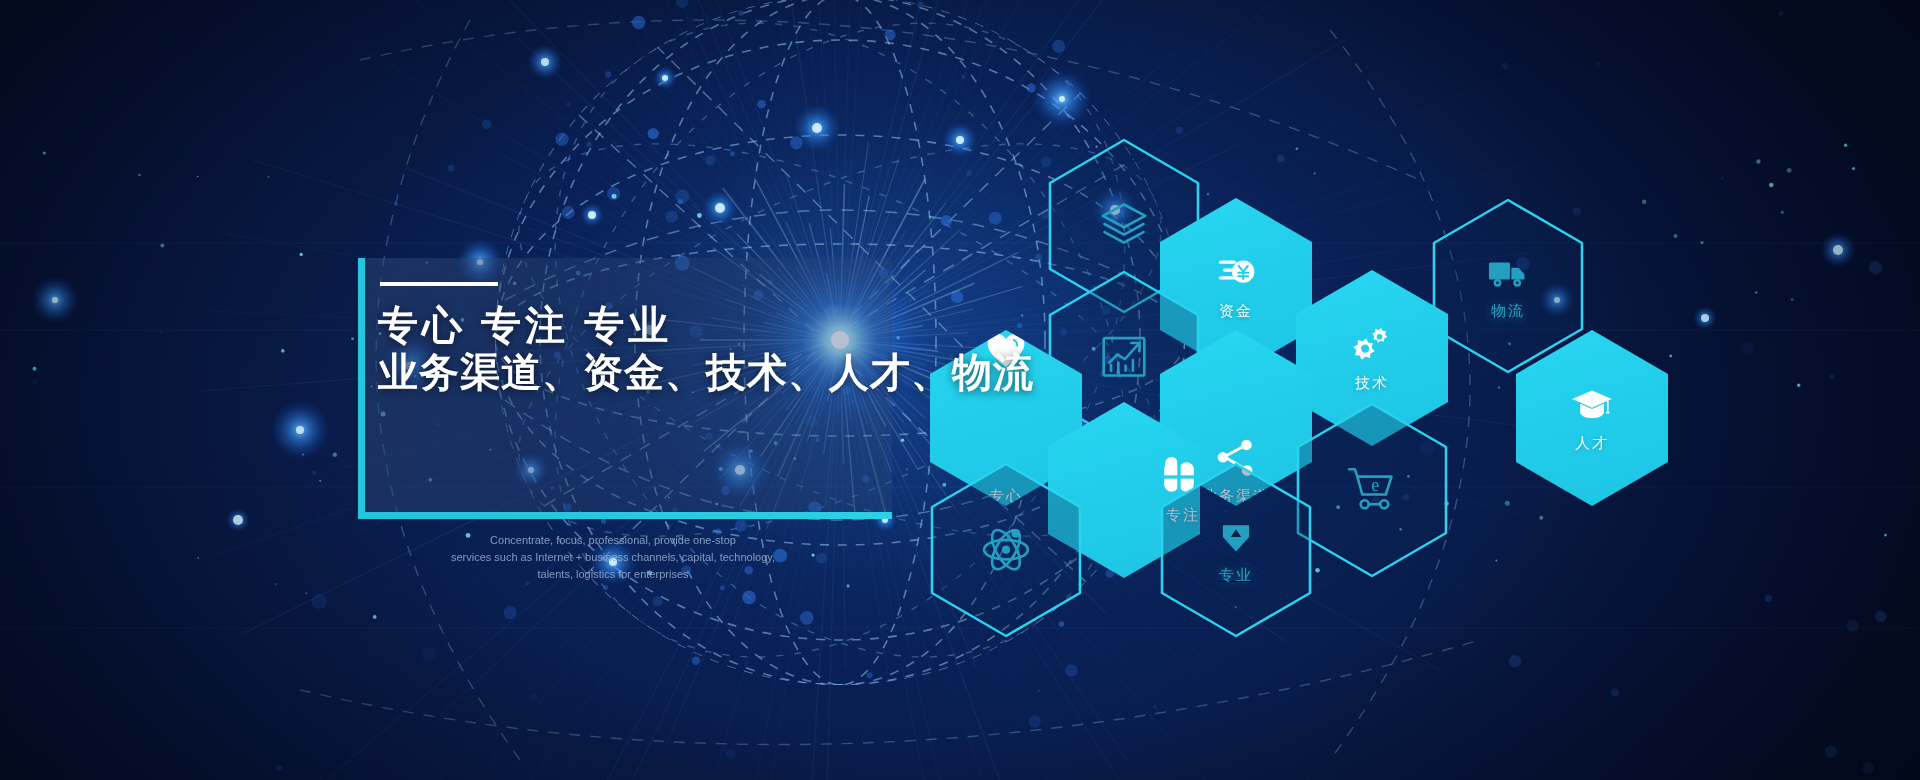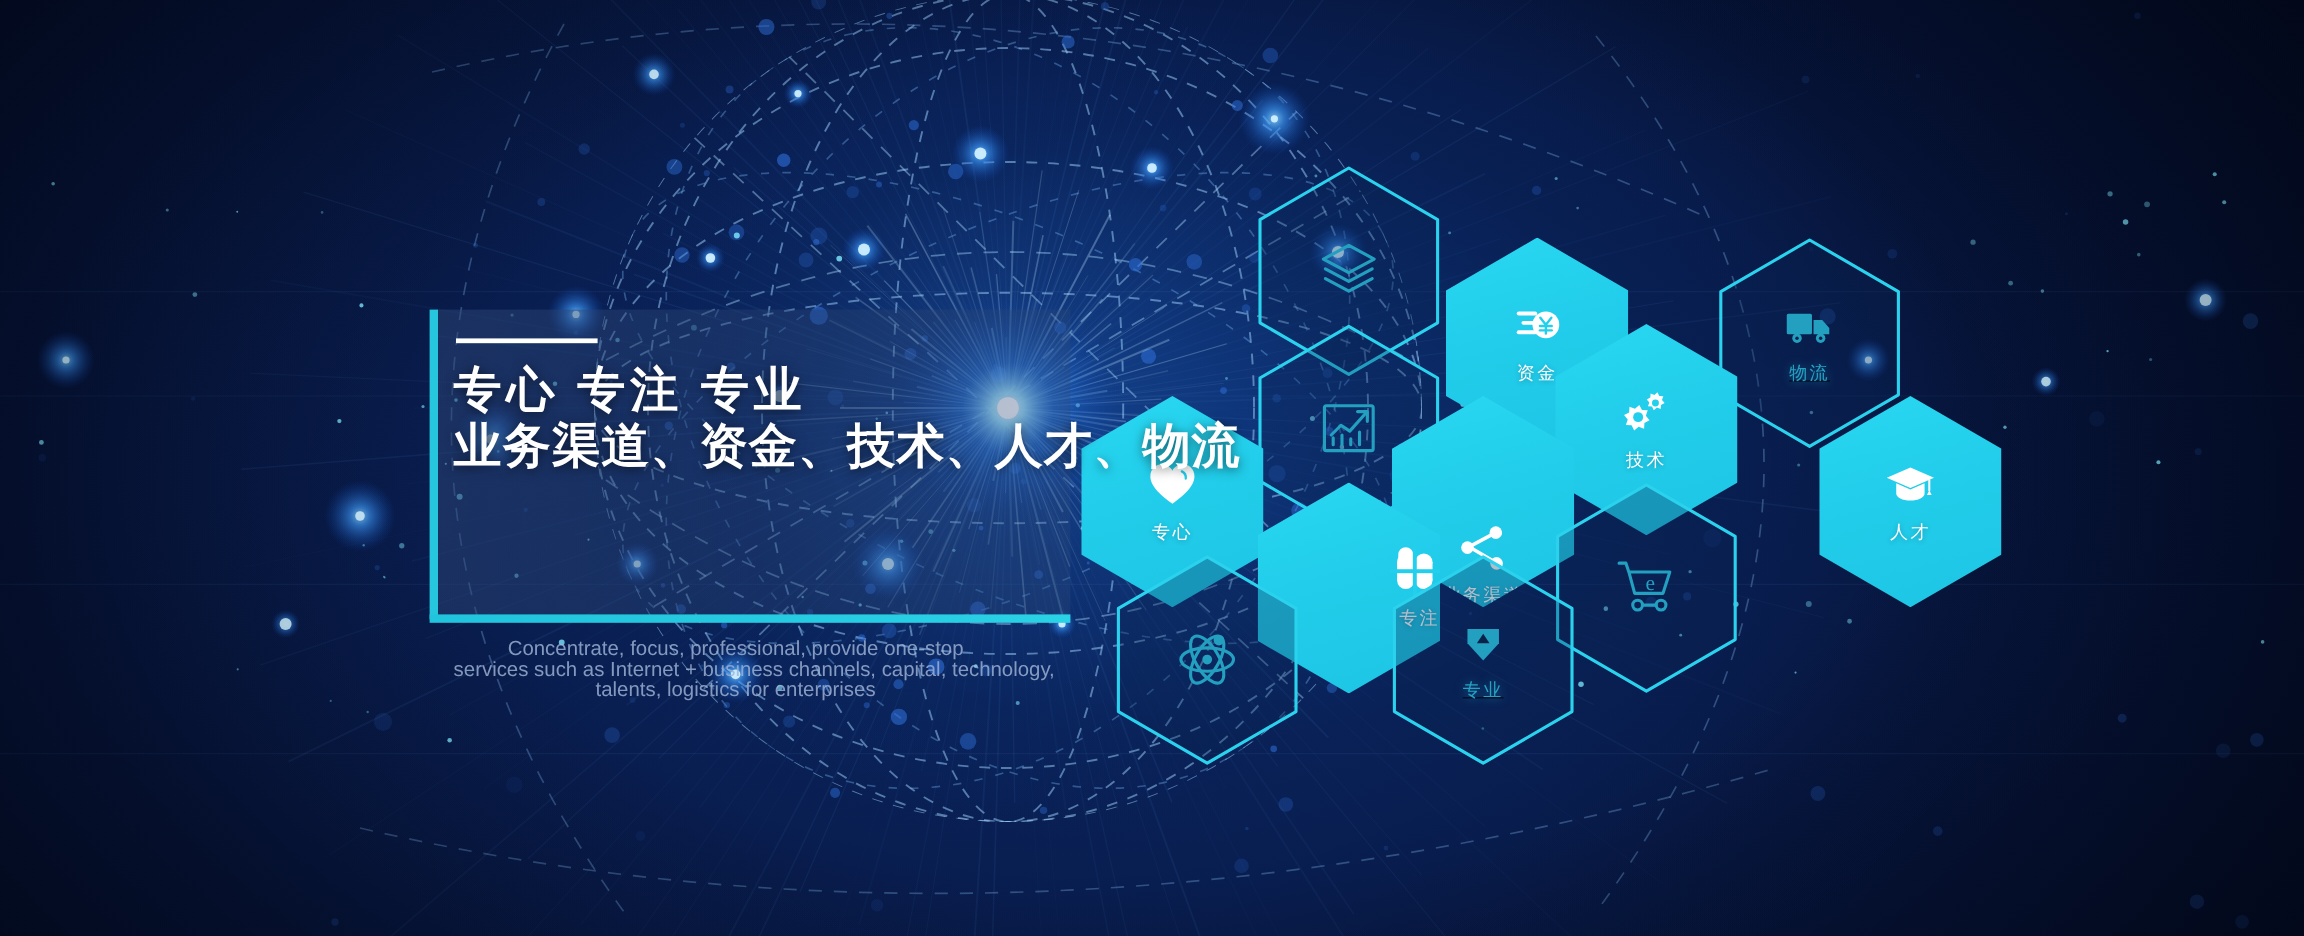--- a/index.html
+++ b/index.html
@@ -48,21 +48,21 @@
     line-height:47px;
     letter-spacing:1px;
     text-shadow:0 2px 9px rgba(0,0,0,0.55);
     white-space:nowrap;
   }
   .hl.row1{ letter-spacing:4px; }
   .subtitle{
     position:absolute; left:378px; top:532px; width:470px;
     text-align:center;
     color:#9fb4d6;
-    font-size:17px;
+    font-size:11px;
     line-height:17px;
     opacity:.82;
     z-index:8;
   }
   .subtitle div{ white-space:nowrap; }
 
   
   #hexes{ position:absolute; left:0; top:0; width:1920px; height:780px; z-index:5; }
   .hex{
     position:absolute;
@@ -729,21 +729,21 @@
       <div class="hex outline nolabel" style="left: 1048px; top: 138px;">
         <div class="hexborder"><svg width="152" height="176" viewBox="0 0 152 176">
             <polygon points="76,2 150,45 150,131 76,174 2,131 2,45" fill="rgba(10,38,84,0.30)" stroke="#2ad2ee" stroke-width="2.6" stroke-linejoin="round"></polygon>
           </svg></div>
         <span class="ico"><svg width="52" height="52" viewBox="0 0 64 64">
             <polygon points="32,8 58,22 32,36 6,22" stroke="#2fd6f0" fill="none" stroke-width="3.2" stroke-linecap="round" stroke-linejoin="round"></polygon>
             <polyline points="8,32 32,45 56,32" stroke="#2fd6f0" fill="none" stroke-width="3.2" stroke-linecap="round" stroke-linejoin="round"></polyline>
             <polyline points="8,42 32,55 56,42" stroke="#2fd6f0" fill="none" stroke-width="3.2" stroke-linecap="round" stroke-linejoin="round"></polyline>
           </svg></span>
       </div>
-      <div class="hex filled" style="left: 1160px; top: 198px; margin-left: 45px;">
+      <div class="hex filled" style="left: 1160px; top: 198px;">
         <span class="ico"><svg width="42" height="42" viewBox="0 0 64 64">
             <g fill="#ffffff">
               <rect x="6" y="13" width="26" height="5" rx="2.5"></rect>
               <rect x="12" y="25" width="20" height="5" rx="2.5"></rect>
               <rect x="6" y="37" width="26" height="5" rx="2.5"></rect>
               <circle cx="43" cy="30" r="17"></circle>
             </g>
             <g stroke="#22cfec" stroke-width="3" stroke-linecap="round" fill="none">
               <path d="M36 21 L43 30 L50 21"></path>
               <path d="M35.5 31.5 H50.5"></path>
@@ -791,21 +791,21 @@
         <span class="ico"><svg width="42" height="42" viewBox="0 0 64 64">
             <g fill="#ffffff">
               <path d="M46 6 l2.4 4.6 5.1 .3 -1.7 4.9 3.3 3.9 -4.6 2.3 -.3 5.1 -4.9-1.7 -3.9 3.3 -2.3-4.6 -5.1-.3 1.7-4.9 -3.3-3.9 4.6-2.3 .3-5.1 4.9 1.7z"></path>
               <circle cx="43.5" cy="19.5" r="4.4" fill="#22cfec"></circle>
               <path d="M23 22 l3.4 6.5 7.3 .4 -2.4 7 4.7 5.6 -6.5 3.3 -.4 7.3 -7-2.4 -5.6 4.7 -3.3-6.5 -7.3-.4 2.4-7 -4.7-5.6 6.5-3.3 .4-7.3 7 2.4z"></path>
               <circle cx="21.5" cy="37.5" r="6.3" fill="#22cfec"></circle>
             </g>
           </svg></span>
         <span class="lbl">技术</span>
       </div>
-      <div class="hex filled" style="left: 901px; top: 330px;">
+      <div class="hex filled" style="left: 930px; top: 330px; justify-content: space-between;">
         <span class="ico"><svg width="42" height="42" viewBox="0 0 64 64">
             <path d="M32 56 C10 40 4 30 4 21 C4 12 11 6 19 6 C25 6 30 10 32 14 C34 10 39 6 45 6 C53 6 60 12 60 21 C60 30 54 40 32 56 Z" fill="#ffffff"></path>
             <path d="M44 15 a9 9 0 0 1 5 9" stroke="#22cfec" stroke-width="3" fill="none" stroke-linecap="round"></path>
           </svg></span>
         <span class="lbl">专心</span>
       </div>
       <div class="hex filled" style="left: 1160px; top: 330px; justify-content: flex-end;">
         <span class="ico"><svg width="42" height="42" viewBox="0 0 64 64">
             <g stroke="#ffffff" stroke-width="4.5" stroke-linecap="round">
               <line x1="14" y1="30" x2="46" y2="13"></line>

